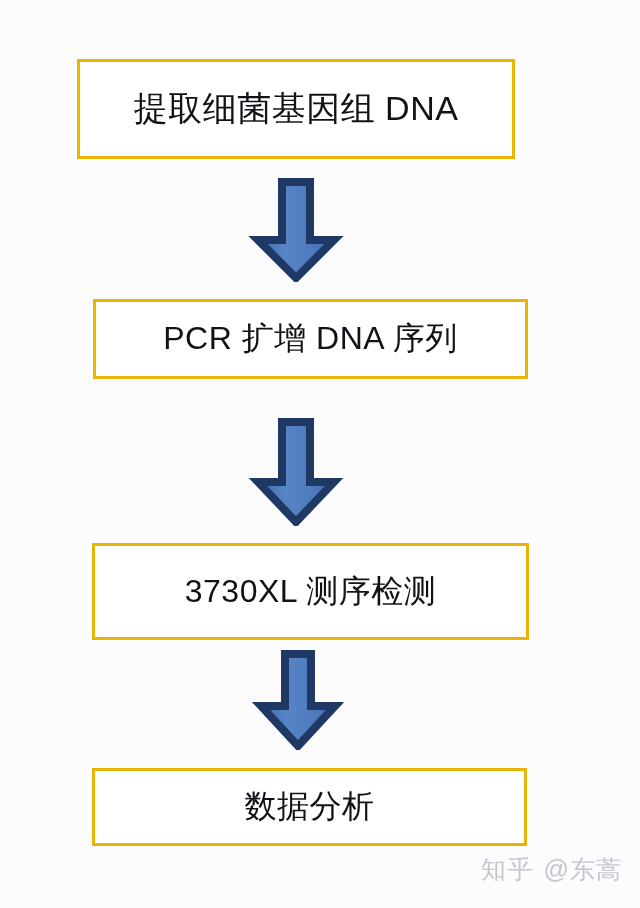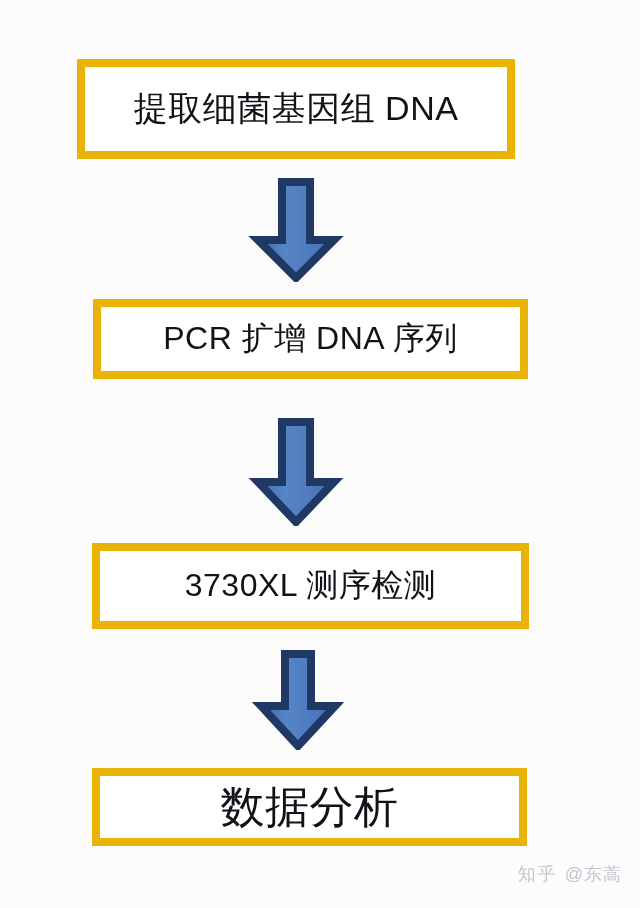--- a/index.html
+++ b/index.html
@@ -16,62 +16,62 @@
     background: #fcfcfd;
     overflow: hidden;
     font-family: "Liberation Sans", "DejaVu Sans", sans-serif;
   }
 
   
   .node {
     position: absolute;
     box-sizing: border-box;
     background: #ffffff;
-    border: 8px solid #eab308;
+    border: 3px solid #eab308;
     display: flex;
     align-items: center;
     justify-content: center;
   }
 
   .node-label {
     color: #111118;
     font-size: 33px;
     line-height: 1.1;
     letter-spacing: 0.5px;
     white-space: nowrap;
     font-weight: 400;
   }
 
   #node-1 { left: 77px;  top: 59px;  width: 438px; height: 100px; }
   #node-2 { left: 93px;  top: 299px; width: 435px; height: 80px;  }
-  #node-3 { left: 92px;  top: 543px; width: 437px; height: 86px;  }
+  #node-3 { left: 92px;  top: 543px; width: 437px; height: 97px;  }
   #node-4 { left: 92px;  top: 768px; width: 435px; height: 78px;  }
 
   #node-1 .node-label { font-size: 34px; }
   #node-2 .node-label { font-size: 32px; }
   #node-3 .node-label { font-size: 32px; }
-  #node-4 .node-label { font-size: 44px; }
+  #node-4 .node-label { font-size: 32px; }
 
   
   .arrow {
     position: absolute;
     display: block;
   }
 
   #arrow-1 { left: 248px; top: 178px; width: 96px;  height: 104px; }
   #arrow-2 { left: 248px; top: 418px; width: 96px;  height: 108px; }
   #arrow-3 { left: 252px; top: 650px; width: 92px;  height: 100px; }
 
   
   #watermark {
     position: absolute;
     right: 18px;
     bottom: 22px;
     color: #c3c5cf;
-    font-size: 18px;
+    font-size: 25px;
     letter-spacing: 2px;
     white-space: nowrap;
     user-select: none;
   }
   #watermark .wm-at { letter-spacing: 1px; }
 </style>
 </head>
 <body>
 
 <div id="canvas">

